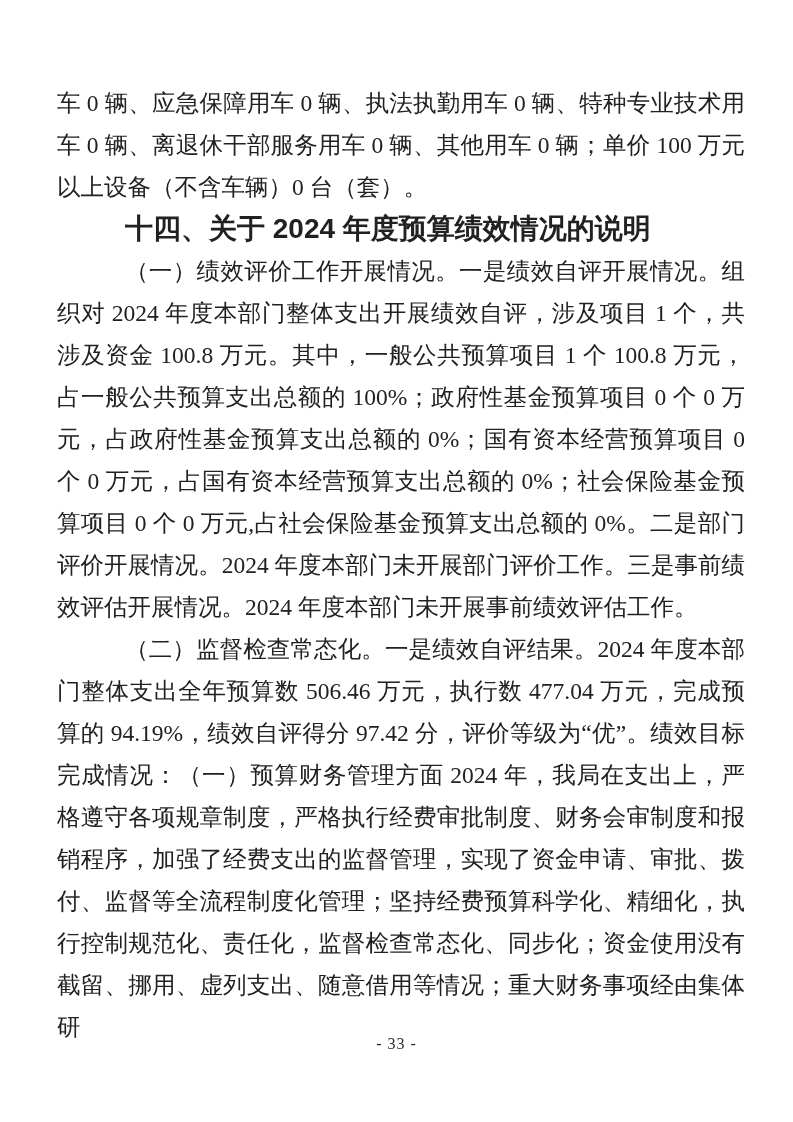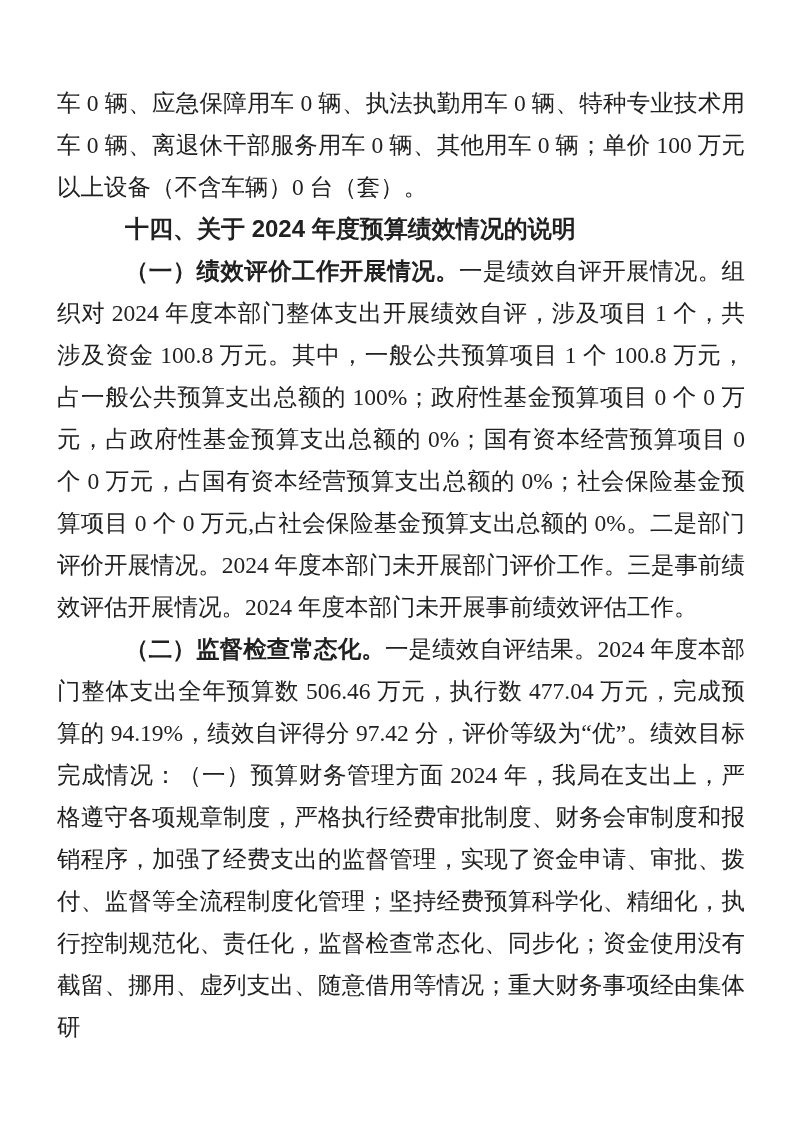--- a/index.html
+++ b/index.html
@@ -28,27 +28,27 @@
   .para {
     margin: 0;
     padding: 0;
   }
   .indent2 {
     text-indent: 68px;
   }
   .heading {
     margin: 0;
     padding: 0;
-    font-size: 24px;
+    font-size: 28px;
     line-height: 42px;
     font-weight: 700;
     font-family: "Liberation Sans", "DejaVu Sans", sans-serif;
   }
   .lead-bold {
-    font-weight: 700;
+    font-weight: 400;
     font-family: "Liberation Sans", "DejaVu Sans", sans-serif;
   }
   .footer {
     position: absolute;
     left: 0;
     top: 1034px;
     width: 100%;
     text-align: center;
     font-size: 16px;
     line-height: 20px;
@@ -65,13 +65,14 @@
     <p class="para">车 0 辆、应急保障用车 0 辆、执法执勤用车 0 辆、特种专业技术用车 0 辆、离退休干部服务用车 0 辆、其他用车 0 辆；单价 100 万元以上设备（不含车辆）0 台（套）。</p>
 
     <h2 class="heading indent2">十四、关于 2024 年度预算绩效情况的说明</h2>
 
     <p class="para indent2"><span class="lead-bold">（一）绩效评价工作开展情况。</span><span>一是绩效自评开展情况。组织对 2024 年度本部门整体支出开展绩效自评，涉及项目 1 个，共涉及资金 100.8 万元。其中，一般公共预算项目 1 个 100.8 万元，占一般公共预算支出总额的 100%；政府性基金预算项目 0 个 0 万元，占政府性基金预算支出总额的 0%；国有资本经营预算项目 0 个 0 万元，占国有资本经营预算支出总额的 0%；社会保险基金预算项目 0 个 0 万元,占社会保险基金预算支出总额的 0%。二是部门评价开展情况。2024 年度本部门未开展部门评价工作。三是事前绩效评估开展情况。2024 年度本部门未开展事前绩效评估工作。</span></p>
 
     <p class="para indent2"><span class="lead-bold">（二）监督检查常态化。</span><span>一是绩效自评结果。2024 年度本部门整体支出全年预算数 506.46 万元，执行数 477.04 万元，完成预算的 94.19%，绩效自评得分 97.42 分，评价等级为“优”。绩效目标完成情况：（一）预算财务管理方面 2024 年，我局在支出上，严格遵守各项规章制度，严格执行经费审批制度、财务会审制度和报销程序，加强了经费支出的监督管理，实现了资金申请、审批、拨付、监督等全流程制度化管理；坚持经费预算科学化、精细化，执行控制规范化、责任化，监督检查常态化、同步化；资金使用没有截留、挪用、虚列支出、随意借用等情况；重大财务事项经由集体研</span></p>
 
   </div>
 
+  <div class="footer">- 33 -</div>
 </div>
 
 </body></html>

